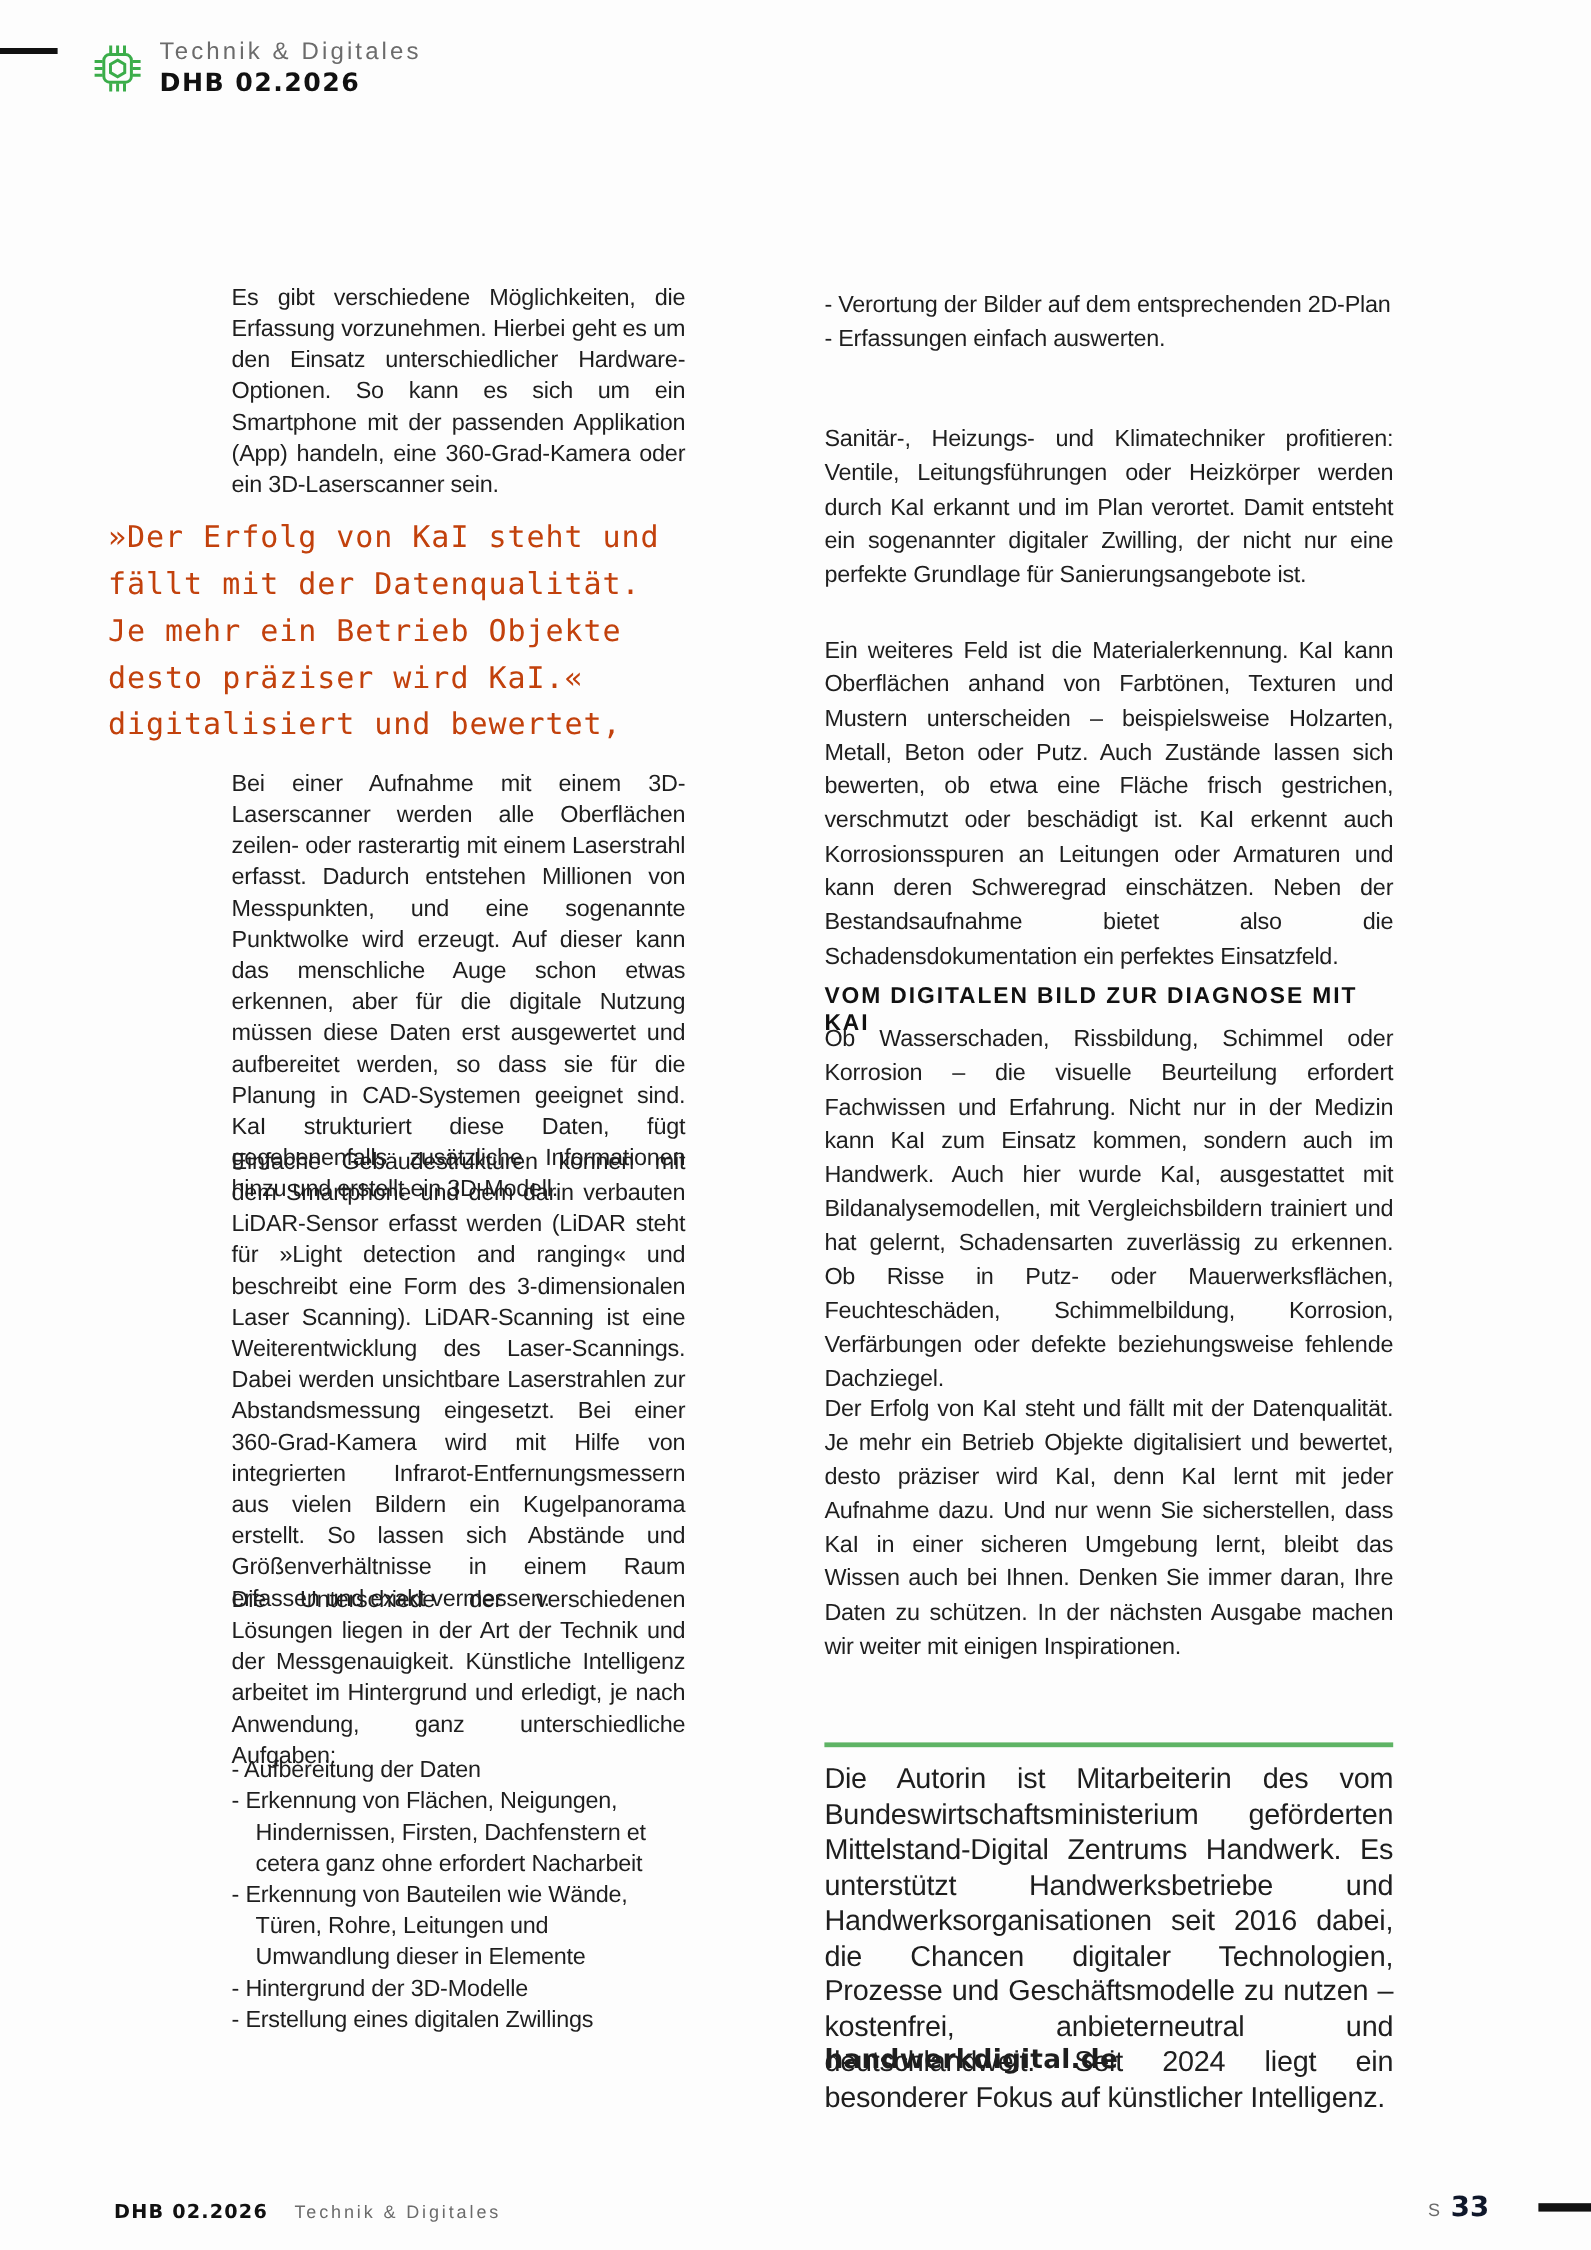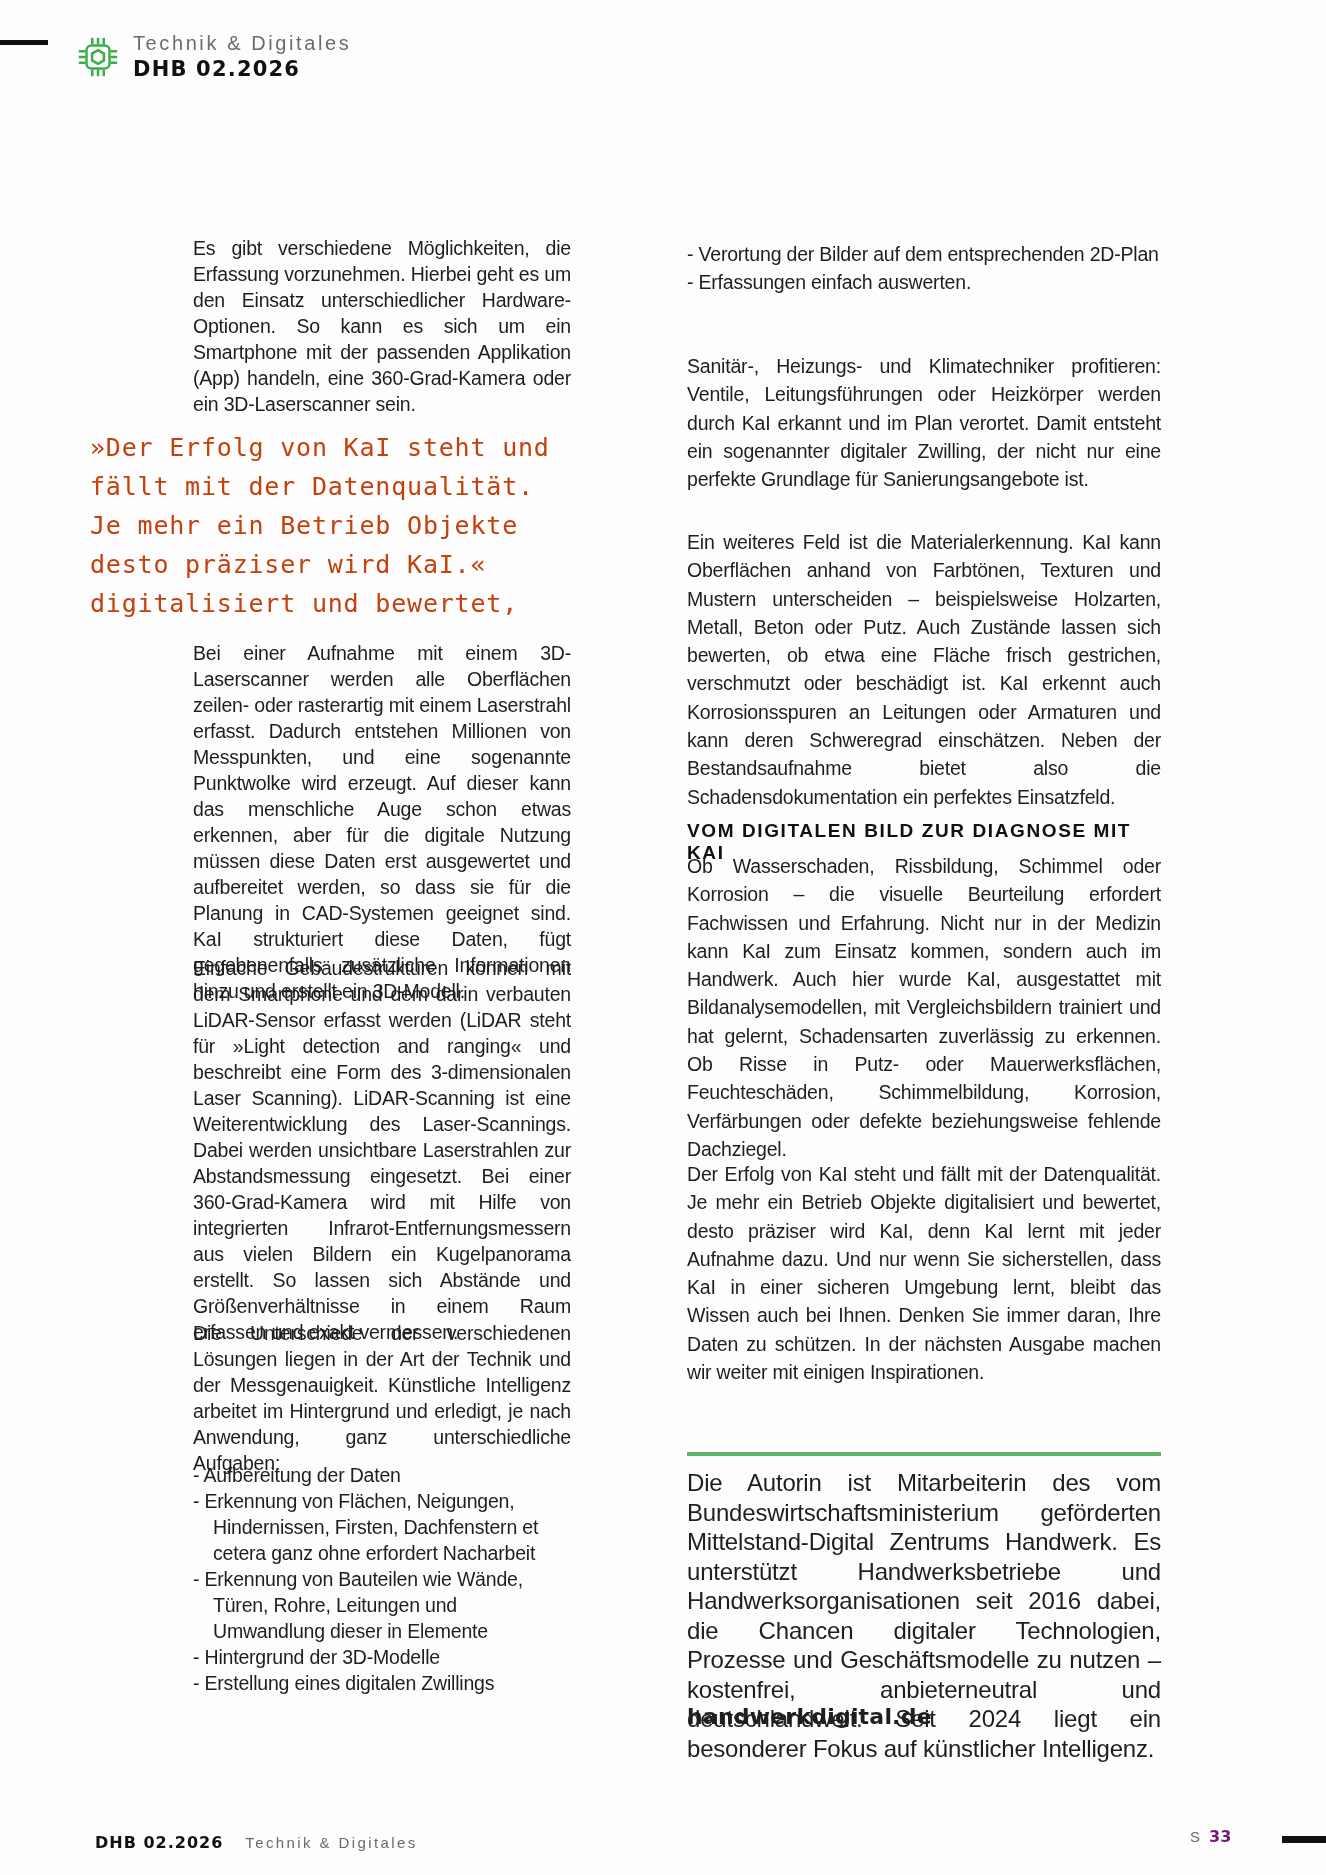--- a/index.html
+++ b/index.html
@@ -43,21 +43,21 @@
   
   .green-rule{left:687px;top:1452px;width:474px;height:4px;background:#5fb465;}
   .author{left:687px;top:1468px;width:474px;font-size:24px;line-height:29.5px;letter-spacing:-0.2px;text-align:justify;}
   .author-link{left:687px;top:1704px;font-size:22px;font-weight:bold;letter-spacing:0.2px;font-family:"DejaVu Sans",sans-serif;}
   
   .footer-left{left:95px;top:1833px;display:flex;align-items:baseline;gap:22px;}
   .footer-issue{font-size:16px;font-weight:bold;letter-spacing:1px;font-family:"DejaVu Sans",sans-serif;color:#111;}
   .footer-kicker{font-size:15px;letter-spacing:2.4px;color:#6b6b6b;}
   .footer-right{left:1190px;top:1827px;display:flex;align-items:baseline;gap:8px;}
   .page-s{font-size:15px;color:#6b6b6b;letter-spacing:1px;}
-  .page-num{font-size:16px;font-weight:bold;color:#701a75;font-family:"DejaVu Sans",sans-serif;}
+  .page-num{font-size:23px;font-weight:bold;color:#0f172a;font-family:"DejaVu Sans",sans-serif;}
   .bottom-bar{left:1282px;top:1836px;width:44px;height:7px;background:#111;}
 </style>
 </head>
 <body>
 
 <div class="page">
 
   <div class="abs top-bar"></div>
   <div class="abs header">
     <svg class="chip" viewBox="0 0 48 48" fill="none" stroke="#3bad4a" stroke-width="2.6">

